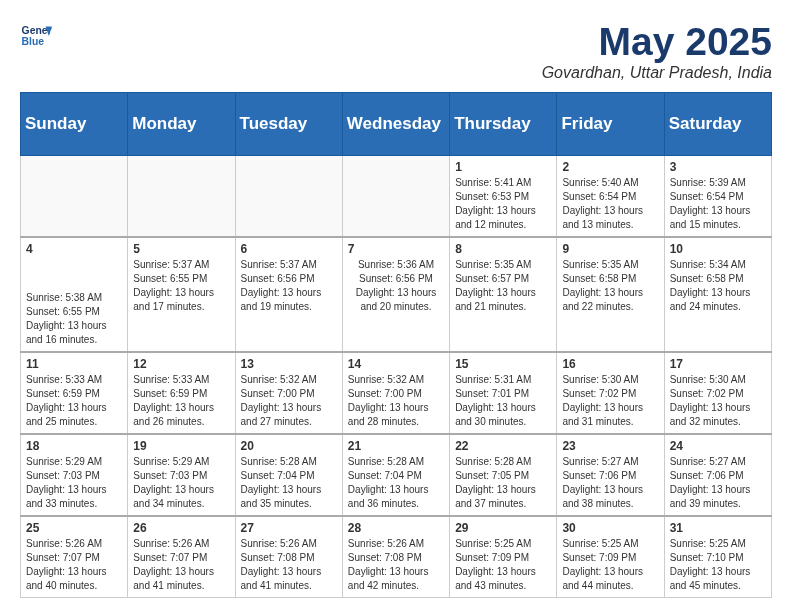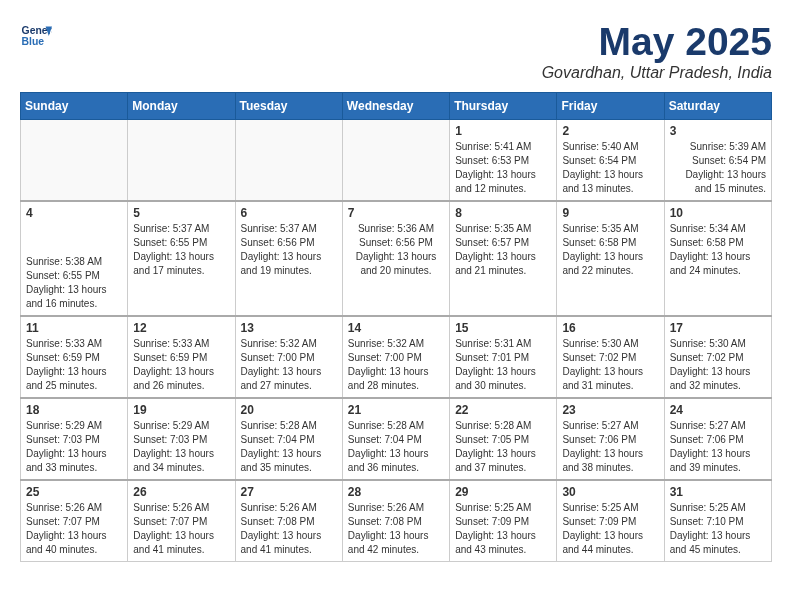--- a/index.html
+++ b/index.html
@@ -39,23 +39,23 @@
       font-style: italic;
     }
     .calendar {
       width: 100%;
       border-collapse: collapse;
       border: 1px solid #ccc;
     }
     .calendar th {
       background: #2a6db5;
       color: #fff;
-      font-size: 12px;
+      font-size: 17px;
       font-weight: bold;
-      padding: 6px 4px;
+      padding: 21px 4px;
       text-align: left;
       border: 1px solid #1a5a9a;
       margin-left: 15px;
     }
     .calendar td {
       vertical-align: top;
       padding: 4px 5px;
       font-size: 10.5px;
       border: 1px solid #ccc;
       width: 107px;
@@ -124,21 +124,21 @@
         </td>
         <td>
           <div class="day-num">2</div>
           <div class="day-info" style="white-space: pre-line;">Sunrise: 5:40 AM
 Sunset: 6:54 PM
 Daylight: 13 hours
 and 13 minutes.</div>
         </td>
         <td>
           <div class="day-num">3</div>
-          <div class="day-info" style="white-space: pre-line; text-align: right;">Sunrise: 5:39 AM
+          <div class="day-info" style="white-space: pre-line;">Sunrise: 5:39 AM
 Sunset: 6:54 PM
 Daylight: 13 hours
 and 15 minutes.</div>
         </td>
       </tr>
       <tr class="row-separator">
         <td>
           <div class="day-num">4</div>
           <div class="day-info" style="white-space: pre-line; margin-top: 35px;">Sunrise: 5:38 AM
 Sunset: 6:55 PM

